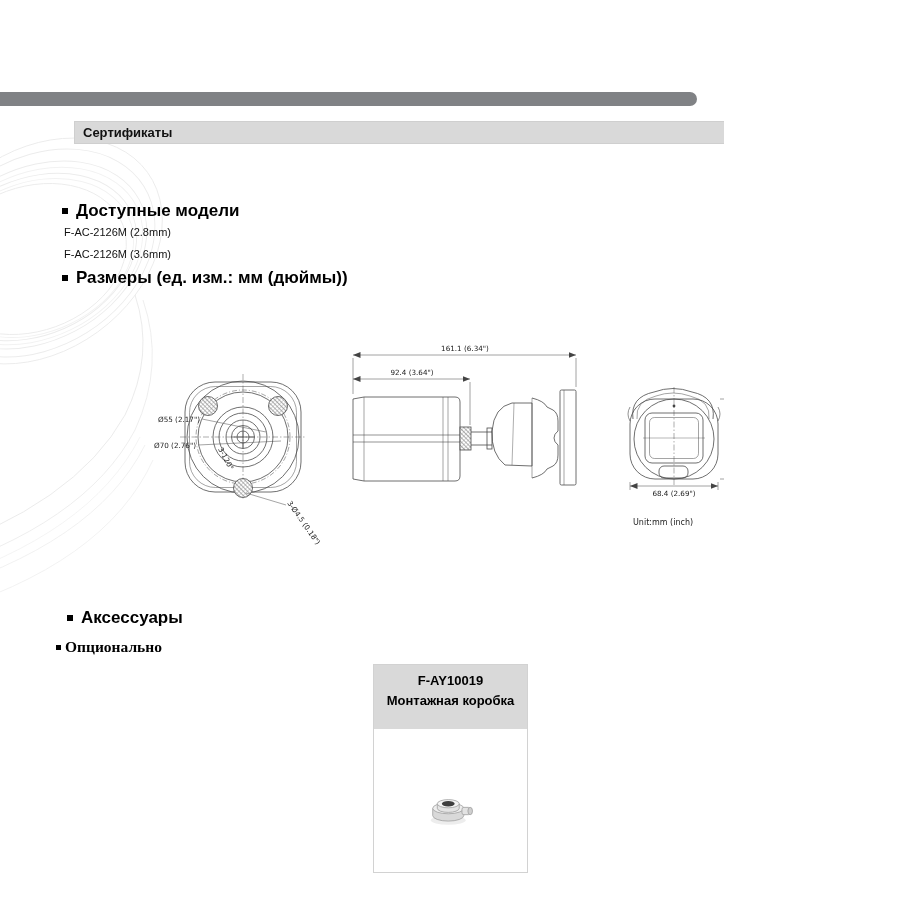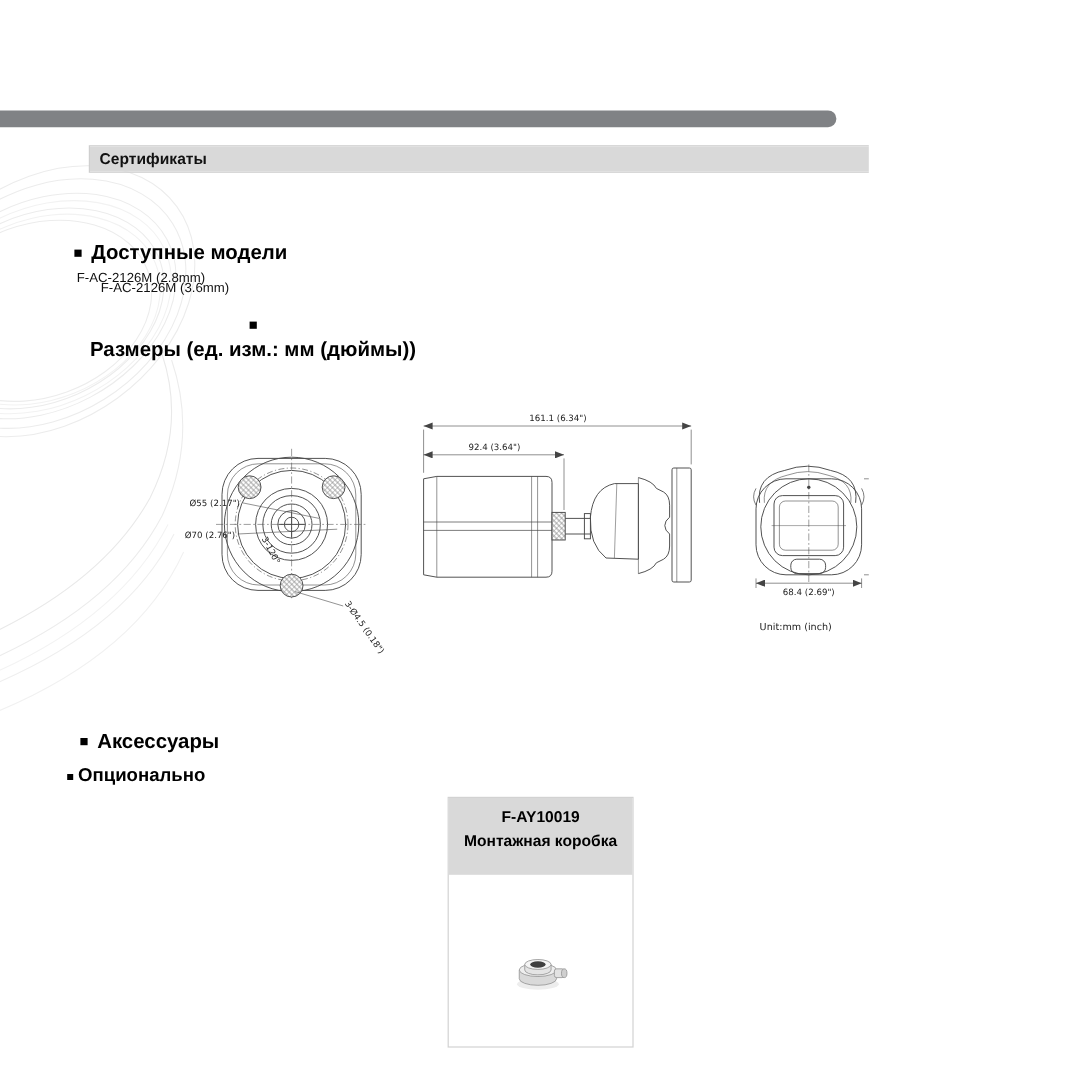--- a/index.html
+++ b/index.html
@@ -18,21 +18,21 @@
   
   .cert-table{position:absolute;left:74px;top:121px;width:769px;border:1px solid #cfcfcf;background:#c2410c;color:#111;font-size:13px;box-sizing:border-box;}
   .cert-header{background:#d9d9d9;font-weight:bold;padding:2px 8px;height:17px;line-height:17px;}
   .cert-row{display:flex;background:#fff;}
   .cert-cell-label{width:221px;box-sizing:border-box;padding:4px 8px;border-right:1px solid #cfcfcf;}
   .cert-cell-value{flex:1;padding:4px 10px;font-weight:bold;}
 
   
   .section-h{position:absolute;display:flex;align-items:center;gap:8px;font-size:17px;font-weight:bold;color:#000;white-space:nowrap;}
   .section-h .sq{width:6px;height:6px;background:#000;flex:0 0 auto;}
-  .sub-h{position:absolute;display:flex;align-items:center;gap:4px;font-size:15.5px;font-weight:bold;color:#000;white-space:nowrap;}
+  .sub-h{position:absolute;display:flex;align-items:center;gap:4px;font-size:15.5px;font-weight:bold;color:#000;white-space:nowrap;font-family:Liberation Serif, serif;}
   .sub-h .sq{width:5px;height:5px;background:#000;flex:0 0 auto;}
   .model-line{position:absolute;font-size:11px;color:#111;white-space:nowrap;}
 
   
   .drawings{position:absolute;left:140px;top:335px;width:645px;height:215px;}
   .drawings .dim{font-size:7.2px;fill:#222;font-family:"DejaVu Sans",sans-serif;stroke:none;}
   .drawings .unit{font-size:8px;fill:#222;font-family:"DejaVu Sans",sans-serif;stroke:none;}
 
   
   .acc-card{position:absolute;left:373px;top:664px;width:155px;height:209px;border:1px solid #d2d2d2;background:#fff;box-sizing:border-box;}
@@ -75,23 +75,23 @@
     <div class="cert-header">Сертификаты</div>
     <div class="cert-row">
     </div>
   </div>
 
   <div class="section-h" style="left:62px;top:201px;align-items:center;">
     <span class="sq"></span>
     <span>Доступные модели</span>
   </div>
   <div class="model-line" style="left:64px;top:226px;">F-AC-2126M (2.8mm)</div>
-  <div class="model-line" style="left:64px;top:234px;margin-left:20px;">F-AC-2126M (3.6mm)</div>
-
-  <div class="section-h" style="left:75px;top:268px;flex-direction:column;">
+  <div class="model-line" style="left:64px;top:248px;">F-AC-2126M (3.6mm)</div>
+
+  <div class="section-h" style="left:62px;top:268px;">
     <span class="sq"></span>
     <span>Размеры (ед. изм.: мм (дюймы))</span>
   </div>
 
   <svg class="drawings" viewBox="0 0 645 215">
     <defs>
       <marker id="arr" markerWidth="8" markerHeight="6" refX="7.5" refY="3" orient="auto-start-reverse" markerUnits="userSpaceOnUse">
         <path d="M0,0 L7.5,3 L0,6 z" fill="#444"></path>
       </marker>
       <pattern id="xh" width="3" height="3" patternUnits="userSpaceOnUse" patternTransform="rotate(45)">

